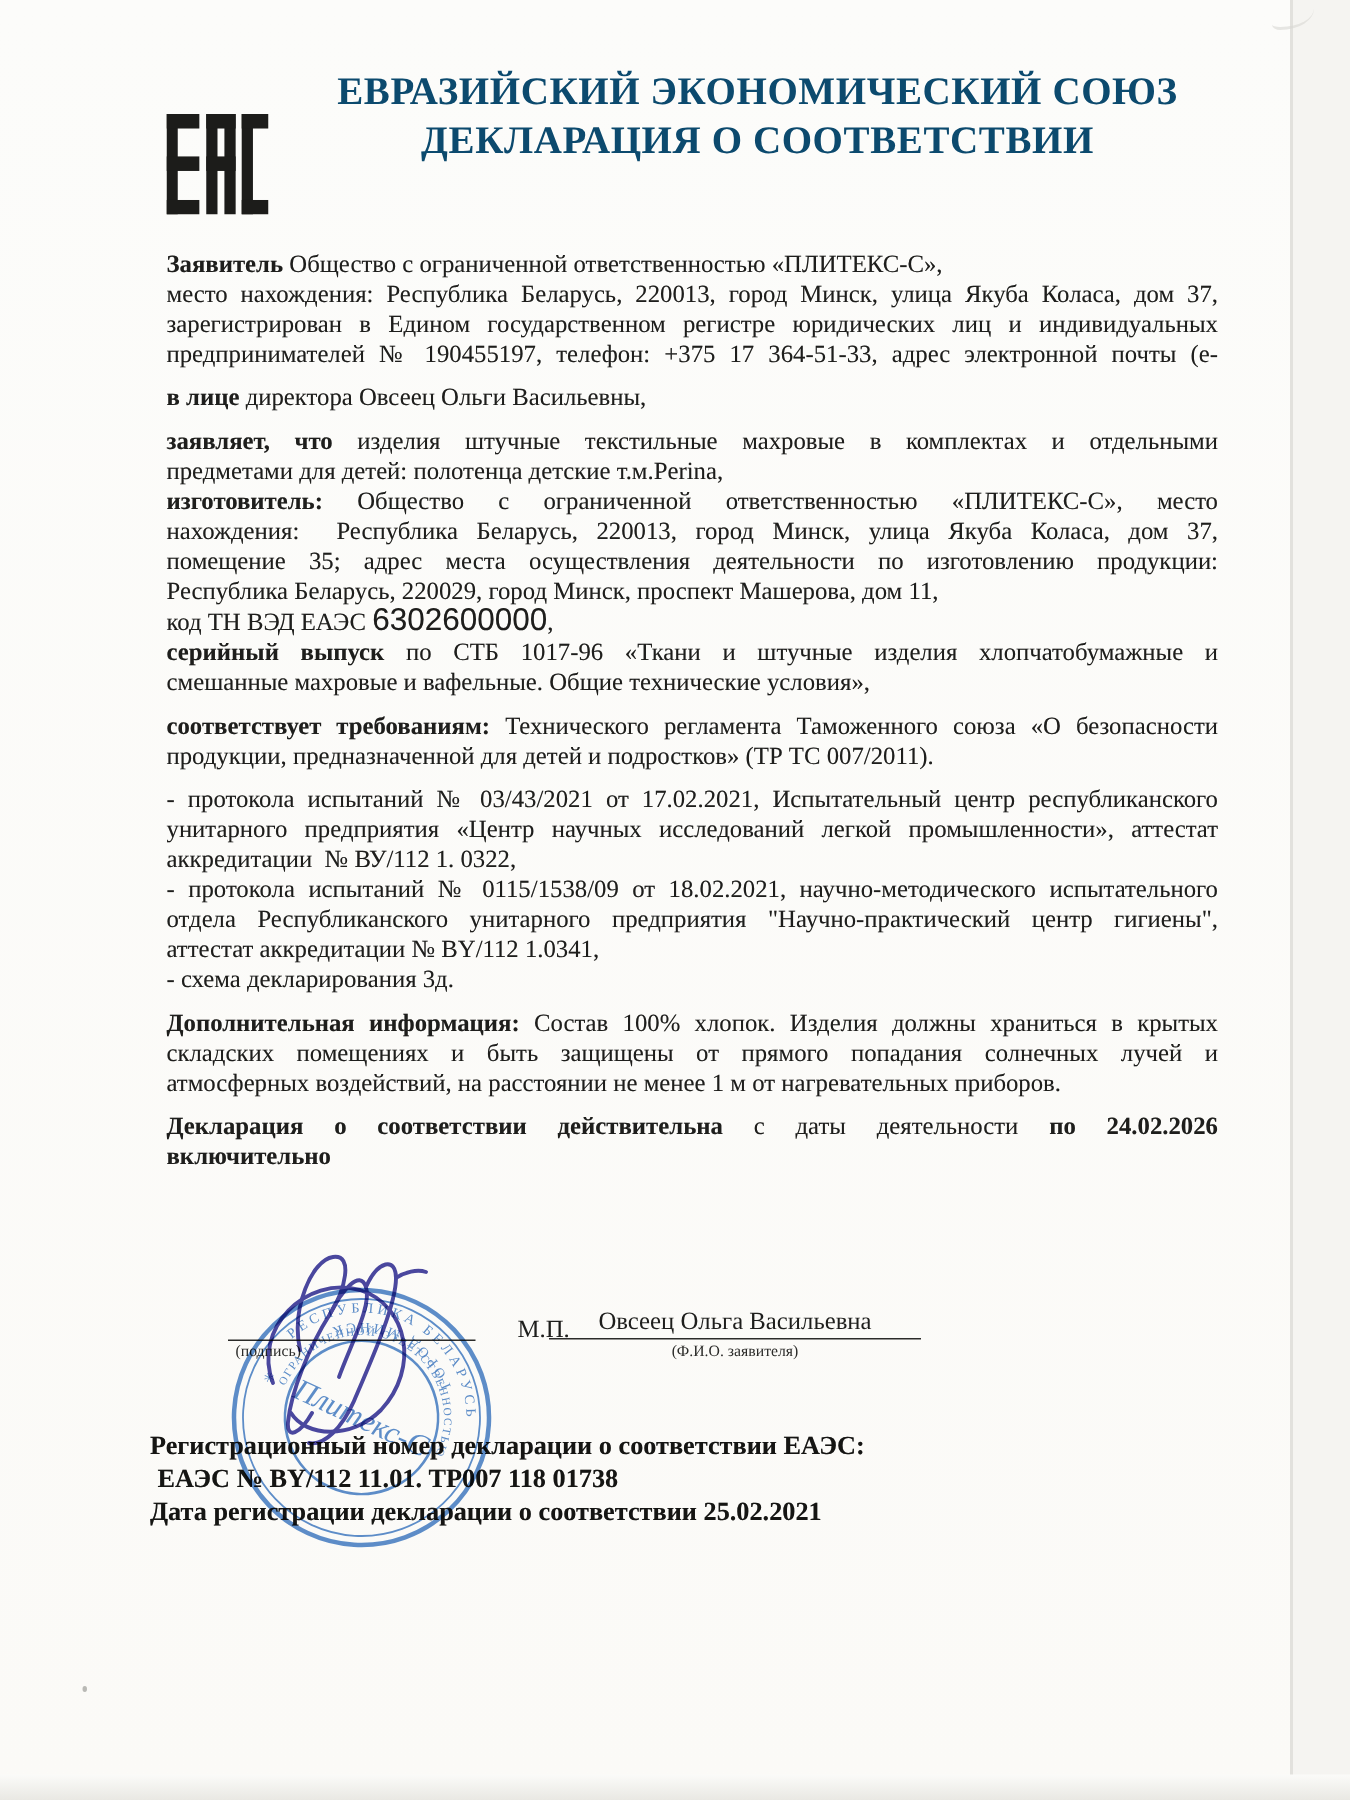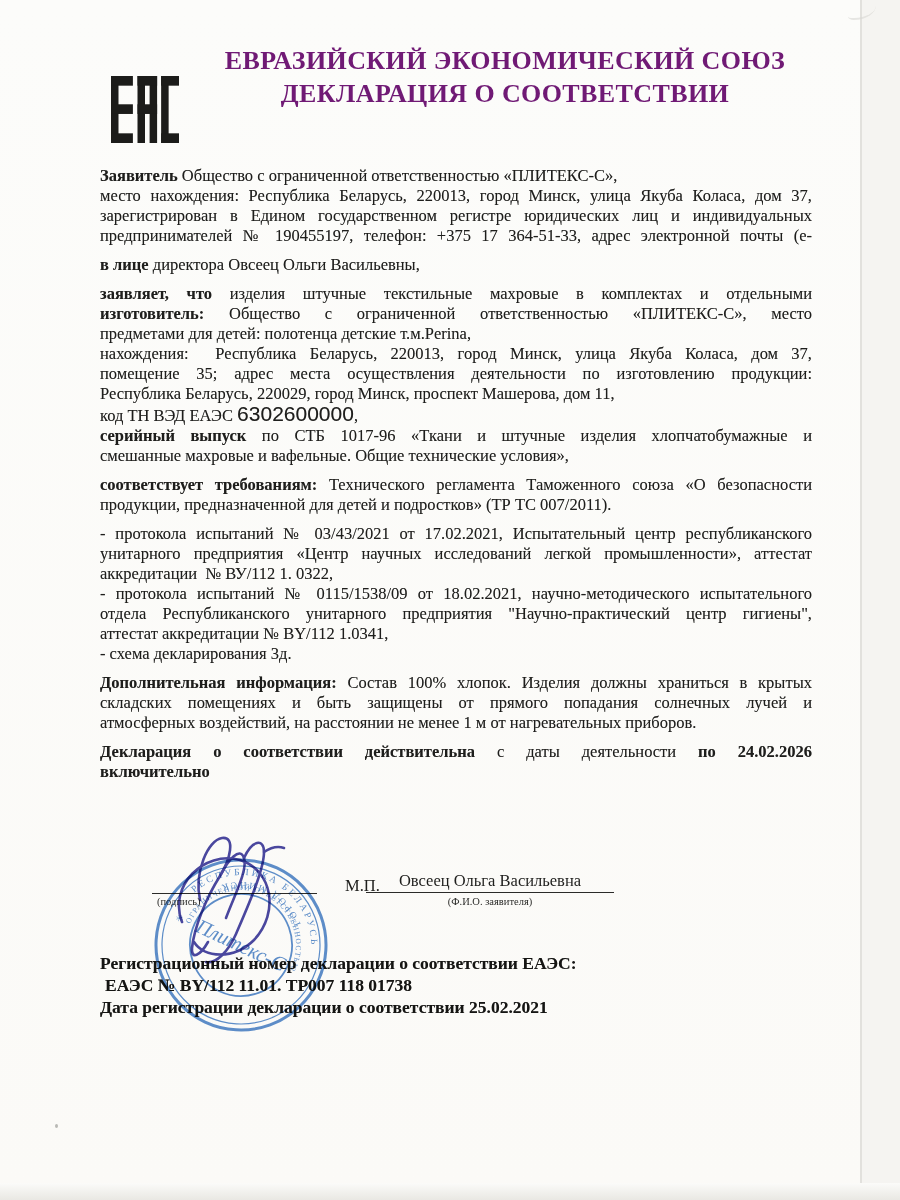--- a/index.html
+++ b/index.html
@@ -13,26 +13,26 @@
   .edge-line{position:absolute;left:860px;top:0;width:2px;height:1200px;background:#e2e1dd;}
   .corner-curl{position:absolute;left:848px;top:2px;width:28px;height:16px;
     border-bottom:2px solid #d9d8d4;border-radius:0 0 80% 20%;opacity:.6;}
   .bottom-shade{position:absolute;left:0;top:1183px;width:900px;height:17px;
     background:linear-gradient(#fbfbf9,#e9e8e3);}
   .speck{position:absolute;left:55px;top:1124px;width:3px;height:4px;background:#b9b9b5;border-radius:50%;}
 
   .eac-logo{position:absolute;left:111px;top:76px;}
 
   .title{position:absolute;left:150px;top:44px;width:710px;text-align:center;
-    font-weight:bold;font-size:26px;line-height:33px;letter-spacing:.4px;color:#701a75;}
+    font-weight:bold;font-size:26px;line-height:33px;letter-spacing:.4px;color:#0c4a6e;}
 
   .content{position:absolute;left:100px;top:166px;width:712px;
     font-size:16.5px;line-height:20px;
     text-shadow:0 0 .4px rgba(20,20,20,.35);}
-  .block{margin:0 0 9px 0;}
+  .block{margin:0 0 9px 11px;}
   .line{white-space:normal;}
   .line.j{text-align:justify;text-align-last:justify;}
   .sans{font-family:"Liberation Sans",sans-serif;font-size:21px;}
   b{font-weight:bold;}
 
   .sig-line{position:absolute;left:152px;top:876px;width:165px;height:17px;
     border-bottom:1.5px solid #2b2b29;}
   .sig-caption{position:absolute;left:157px;top:896px;font-size:10.5px;color:#2b2b29;}
   .mp-label{position:absolute;left:345px;top:876px;font-size:16.5px;}
   .name-line{position:absolute;left:366px;top:871px;width:248px;height:21px;
@@ -84,22 +84,22 @@
       <div class="line"><b>Заявитель</b><span> Общество с ограниченной ответственностью «ПЛИТЕКС-С»,</span></div>
       <div class="line j"><span>место нахождения: Республика Беларусь, 220013, город Минск, улица Якуба Коласа, дом 37,</span></div>
       <div class="line j"><span>зарегистрирован в Едином государственном регистре юридических лиц и индивидуальных</span></div>
       <div class="line j"><span>предпринимателей № 190455197, телефон: +375 17 364-51-33, адрес электронной почты (e-</span></div>
     </div>
     <div class="block">
       <div class="line"><b>в лице</b><span> директора Овсеец Ольги Васильевны,</span></div>
     </div>
     <div class="block">
       <div class="line j"><b>заявляет, что</b><span> изделия штучные текстильные махровые в комплектах и отдельными</span></div>
+      <div class="line"><span>предметами для детей: полотенца детские т.м.Perina,</span></div>
       <div class="line j"><b>изготовитель:</b><span> Общество с ограниченной ответственностью «ПЛИТЕКС-С», место</span></div>
-      <div class="line"><span>предметами для детей: полотенца детские т.м.Perina,</span></div>
       <div class="line j"><span>нахождения: &nbsp;Республика Беларусь, 220013, город Минск, улица Якуба Коласа, дом 37,</span></div>
       <div class="line j"><span>помещение 35; адрес места осуществления деятельности по изготовлению продукции:</span></div>
       <div class="line"><span>Республика Беларусь, 220029, город Минск, проспект Машерова, дом 11,</span></div>
       <div class="line"><span>код ТН ВЭД ЕАЭС </span><span class="sans">6302600000</span><span>,</span></div>
       <div class="line j"><b>серийный выпуск</b><span> по СТБ 1017-96 «Ткани и штучные изделия хлопчатобумажные и</span></div>
       <div class="line"><span>смешанные махровые и вафельные. Общие технические условия»,</span></div>
     </div>
     <div class="block">
       <div class="line j"><b>соответствует требованиям:</b><span> Технического регламента Таможенного союза «О безопасности</span></div>
       <div class="line"><span>продукции, предназначенной для детей и подростков» (ТР ТС 007/2011).</span></div>

